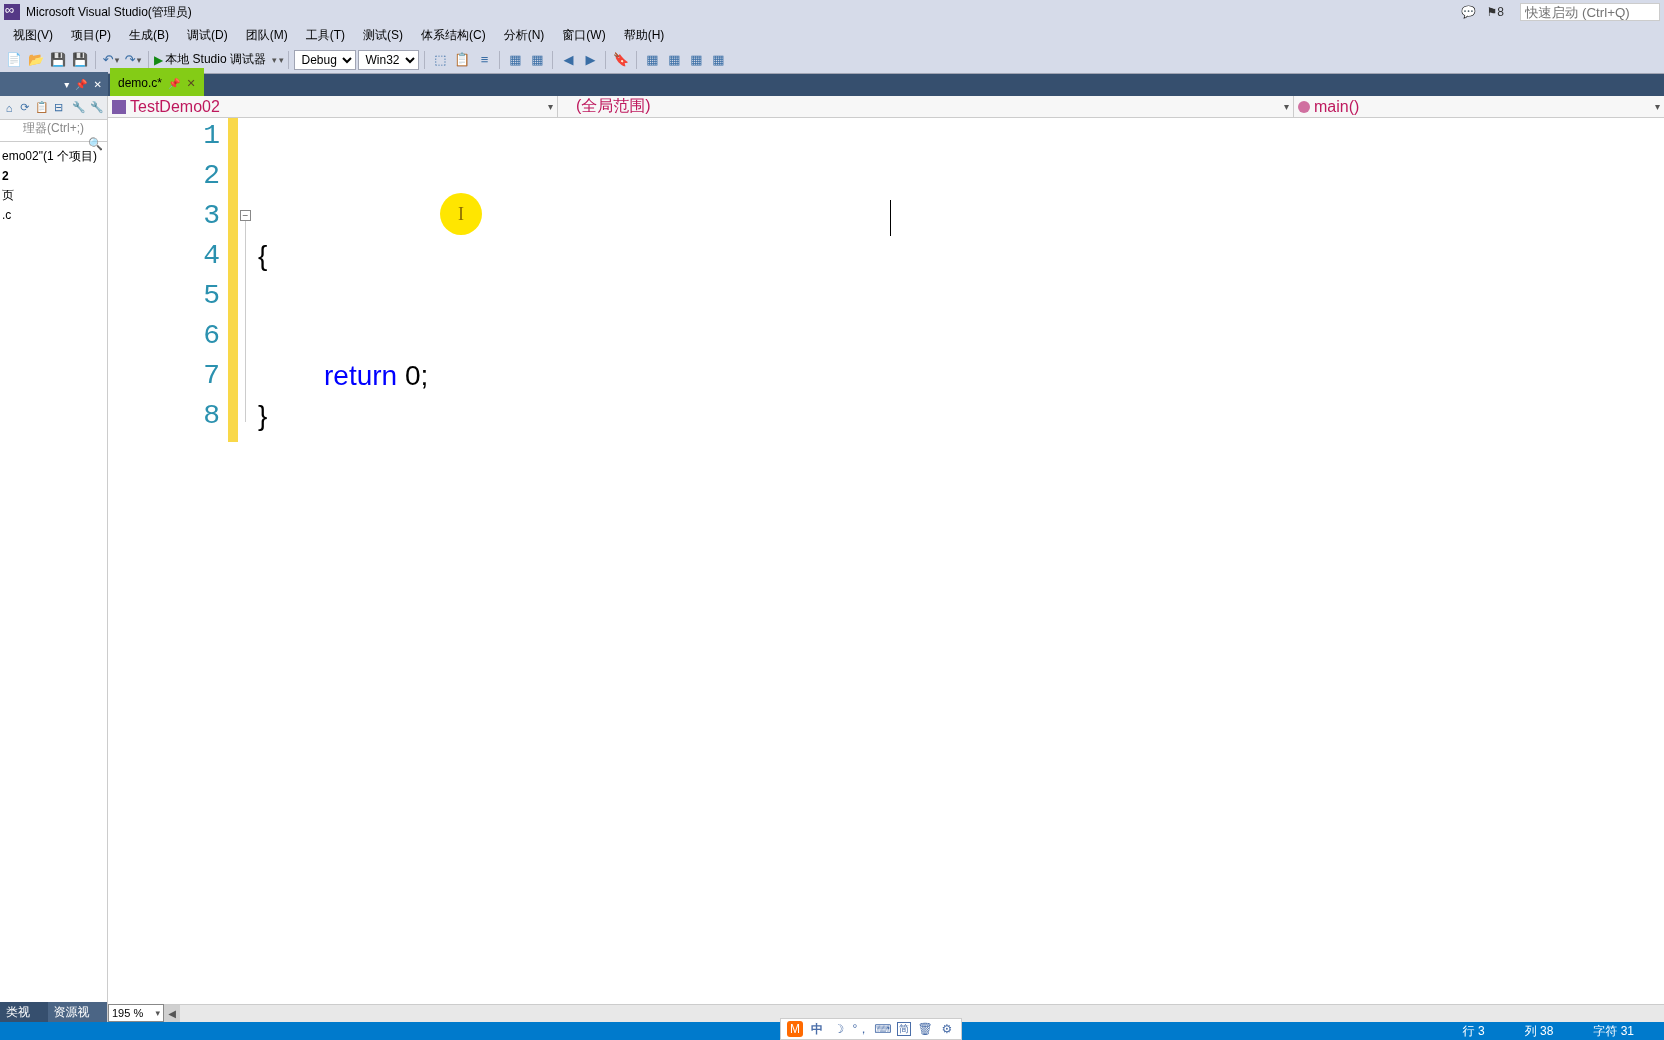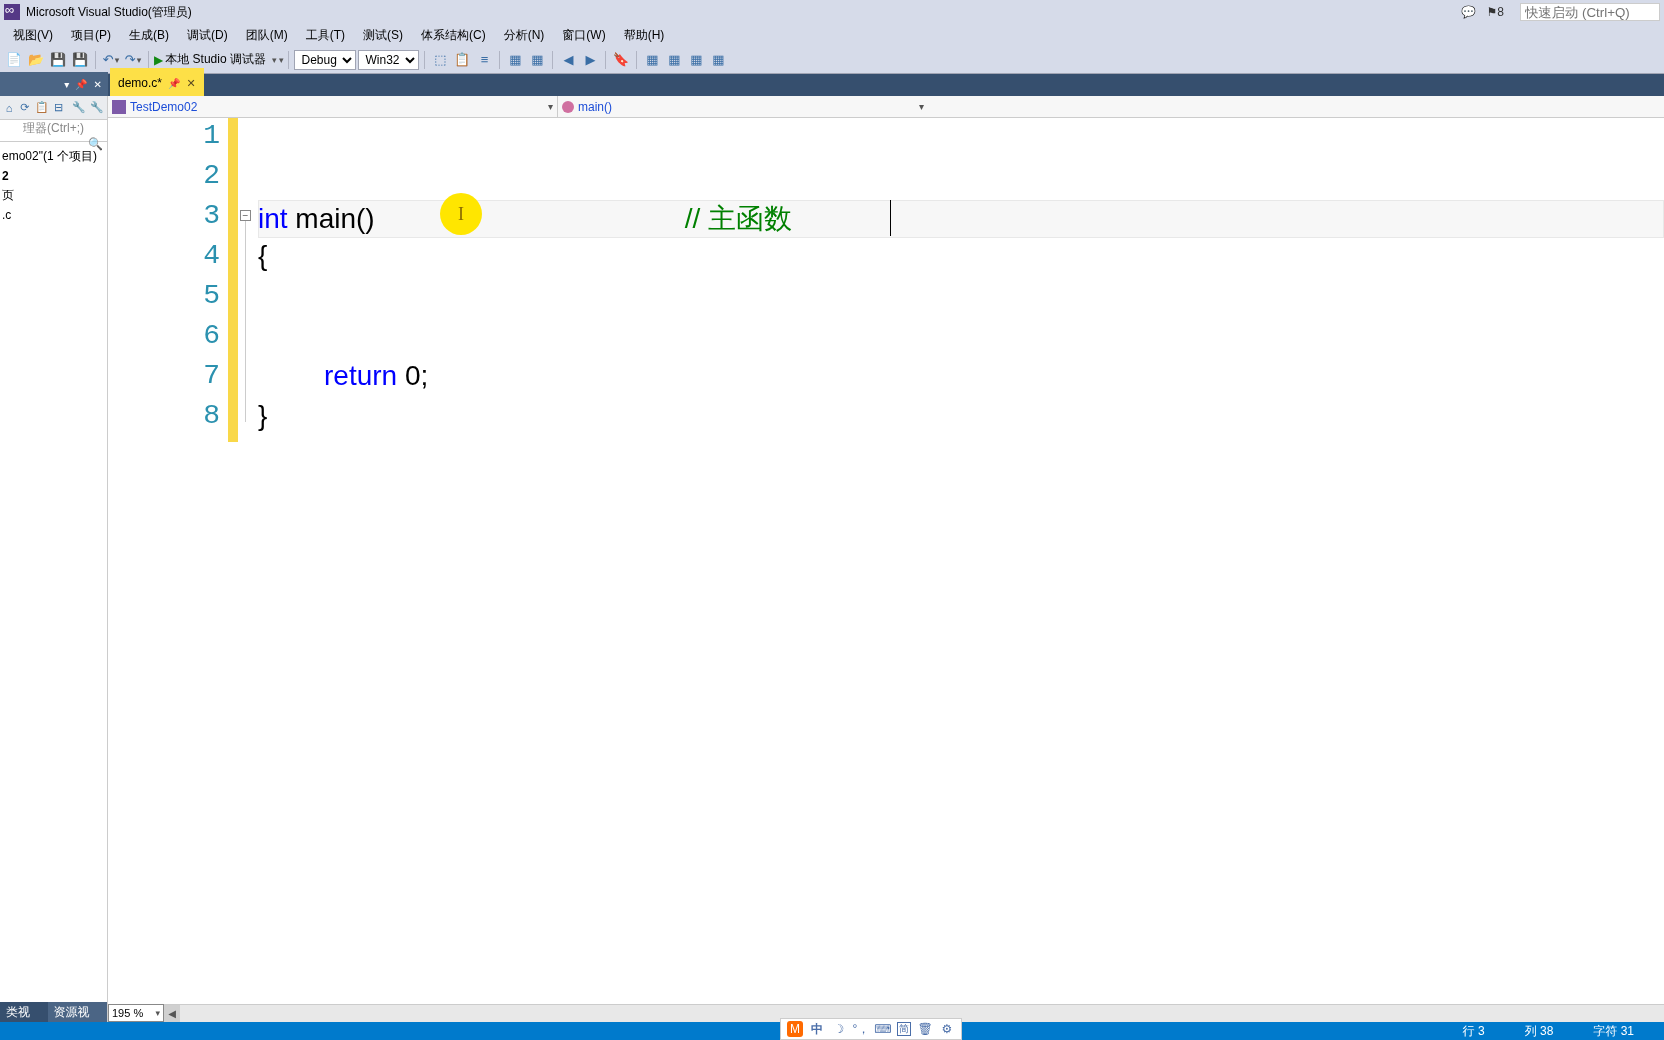--- a/index.html
+++ b/index.html
@@ -24,41 +24,41 @@
 .toolbar .sep { width: 1px; height: 18px; background: #b0b4c3; margin: 0 3px; }
 .toolbar .play { color: #138a13; font-size: 12px; }
 .toolbar .debugtext { color: #000; margin-right: 4px; }
 .toolbar select { height: 20px; border: 1px solid #a0a4b3; background: #fff; font-size: 12px; padding: 0 2px; }
 .toolbar .dd { display:inline-flex; align-items:center; }
 .toolbar .dd::after { content:"▾"; font-size:9px; color:#555; margin-left:1px; }
 
 
 .tabwell { height: 24px; background: #364f6e; display: flex; align-items: flex-end; padding-left: 110px; }
 .solexp-tab { position: absolute; left: 0; top: 72px; width: 108px; height: 24px; background: #4b6585; display: flex; align-items: center; justify-content: flex-end; padding-right: 6px; gap: 6px; color: #fff; font-size: 11px; }
-.filetab { height: 30px; background: #fde047; display: flex; align-items: center; padding: 0 8px; gap: 6px; color: #000; font-size: 12px; }
+.filetab { height: 30px; background: #84cc16; display: flex; align-items: center; padding: 0 8px; gap: 6px; color: #000; font-size: 12px; }
 .filetab .close { font-size: 11px; color: #5a4a22; }
 
 
 .sidepanel { position: absolute; left: 0; top: 96px; width: 108px; bottom: 18px; background: #fff; border-right: 1px solid #ccc; }
 .side-toolbar { height: 24px; background: #eaecef; border-bottom: 1px solid #ccc; display: flex; align-items: center; padding: 0 3px; gap: 4px; }
 .side-toolbar .ic { width: 16px; height: 16px; display: flex; align-items: center; justify-content: center; color: #3a6ea5; font-size: 11px; }
 .side-search { height: 22px; border-bottom: 1px solid #ccc; display: flex; align-items: center; padding: 0 4px; color: #888; flex-direction: column; }
 .side-search .mg { margin-left: auto; color: #555; }
 .side-tree { padding: 4px 2px; font-size: 12px; color: #000; }
 .side-tree .l1 { padding: 2px 0 2px 0; }
 .side-tree .l2 { padding: 2px 0 2px 0; font-weight: bold; }
 .side-tree .l3 { padding: 2px 0 2px 0; }
 .side-tree .l4 { padding: 2px 0 2px 0; }
 .side-bottom-tabs { position: absolute; bottom: 0; left: 0; right: 0; height: 20px; background: #364f6e; color: #fff; display: flex; }
 .side-bottom-tabs div { padding: 2px 6px; font-size: 12px; }
 .side-bottom-tabs .nonactive { background: #4b6585; }
 
 
 .navbar { position: absolute; left: 108px; right: 0; top: 96px; height: 22px; background: #f7f7f7; border-bottom: 1px solid #ccc; display: flex; }
-.navbar .nd { flex: 1; border-right: 1px solid #ccc; display: flex; align-items: center; padding: 0 4px; font-size: 12px; color: #1d4ed8; position: relative; }
+.navbar .nd { flex: 1; border-right: 1px solid #ccc; display: flex; align-items: center; padding: 0 4px; font-size: 16px; color: #be185d; position: relative; }
 .navbar .nd:last-child { border-right: none; }
 .navbar .nd .ndicon { width: 14px; height: 14px; margin-right: 4px; background: #7d5aa8; }
 .navbar .nd .ndicon.pink { background: #d070a0; border-radius: 50%; width: 12px; height: 12px; }
 .navbar .nd::after { content: "▾"; position: absolute; right: 4px; color: #555; font-size: 10px; }
 
 
 .editor-wrap { position: absolute; left: 108px; right: 0; top: 118px; bottom: 36px; background: #fff; display: flex; }
 .linecol { width: 130px; flex-shrink: 0; position: relative; }
 .linenum { position: absolute; right: 18px; text-align: right; font-family: "Consolas", "Courier New", monospace; font-size: 28px; color: #2b91af; }
 .modbar { position: absolute; right: 0; width: 10px; background: #f9d849; }
@@ -188,20 +188,23 @@
     <div>类视图</div>
     <div class="nonactive">资源视图</div>
   </div>
 </div>
 
 <div class="navbar">
   <div class="nd" style="flex:0 0 450px">
     <div class="ndicon"></div>
     <span>TestDemo02</span>
   </div>
+  <div class="nd">
+    <span style="margin-left:14px">(全局范围)</span>
+  </div>
   <div class="nd" style="flex:0 0 370px">
     <div class="ndicon pink"></div>
     <span>main()</span>
   </div>
 </div>
 
 <div class="editor-wrap">
   <div class="linecol">
     <div class="modbar" style="top:0;height:324px"></div>
     <div class="linenum" style="top:2px">1</div>
@@ -211,21 +214,20 @@
     <div class="linenum" style="top:162px">5</div>
     <div class="linenum" style="top:202px">6</div>
     <div class="linenum" style="top:242px">7</div>
     <div class="linenum" style="top:282px">8</div>
   </div>
   <div class="foldcol">
     <div class="foldbox" style="top:92px">−</div>
     <div class="foldline" style="top:103px;height:201px"></div>
   </div>
   <div class="code">
-    <div class="cline current" style="top:82px;height:38px"><span class="tok-kw">int</span><span class="tok-id"> main()</span><span style="display:inline-block;width:310px"></span><span class="tok-cmt">// 主函数</span></div>
     <div class="cline" style="top:122px"><span class="tok-id">{</span></div>
     <div class="cline" style="top:242px;left:66px"><span class="tok-kw">return</span><span class="tok-id"> 0;</span></div>
     <div class="cline" style="top:282px"><span class="tok-id">}</span></div>
     <div class="text-caret" style="top:82px;height:36px;left:632px"></div>
     <div class="cursor-marker" style="top:75px;left:182px">I</div>
   </div>
 </div>
 
 <div class="zoom">
     <span>195 %</span>

